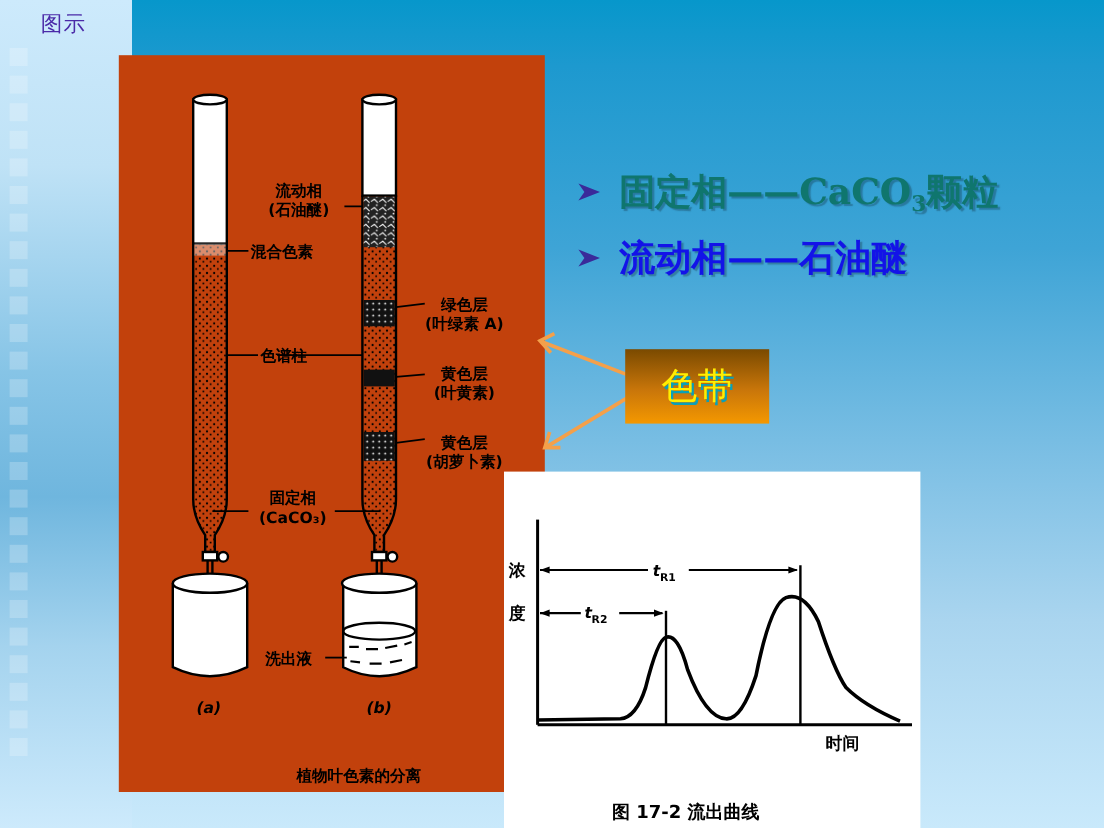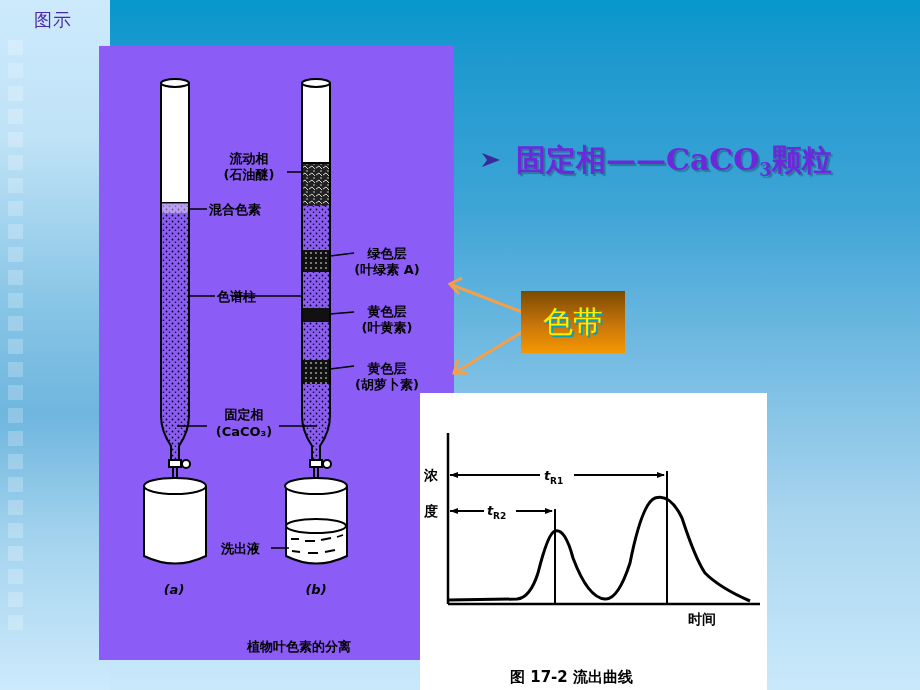--- a/index.html
+++ b/index.html
@@ -12,37 +12,37 @@
       position: absolute; left: 0; top: 0; width: 110px; height: 690px;
       background: linear-gradient(to bottom, #cdeafc 0%, #bfe2f6 20%, #86c4e6 45%, #6fb6de 60%, #a4d3ee 78%, #cdeafc 100%);
     }
     .squares { position: absolute; left: 8px; top: 40px; width: 16px; }
     .sq { width: 15px; height: 15px; background: rgba(255,255,255,0.22); margin-bottom: 8px; }
     .page-title {
       position: absolute; left: 34px; top: 8px; font-size: 18px; color: #4a2aa8;
       font-family: "DejaVu Sans", sans-serif; letter-spacing: 1px;
     }
     .figure-a {
-      position: absolute; left: 99px; top: 46px; width: 355px; height: 614px; background: #8b5cf6;
+      position: absolute; left: 99px; top: 46px; width: 355px; height: 614px; background: #c2410c;
     }
     .figure-b {
       position: absolute; left: 420px; top: 393px; width: 347px; height: 297px; background: #fff;
     }
     .bullets { position: absolute; left: 480px; top: 140px; }
     .bullet { display: flex; align-items: center; height: 40px; margin-bottom: 15px; }
     .bullet .arrow { width: 22px; margin-right: 14px; }
     .bullet .txt {
       font-size: 30px; font-weight: bold; font-family: "DejaVu Serif", serif;
       text-shadow: 2px 2px 1px rgba(0,0,0,0.25);
     }
     .bullet .txt sub { font-size: 18px; vertical-align: -6px; }
-    .b1 .txt { color: #6d28d9; }
+    .b1 .txt { color: #0f766e; }
     .b2 .txt { color: #1313e8; }
     .band-box {
-      position: absolute; left: 521px; top: 291px; width: 104px; height: 62px;
+      position: absolute; left: 521px; top: 291px; width: 120px; height: 62px;
       background: linear-gradient(to bottom, #7a4a00 0%, #c9760a 55%, #f49800 100%);
       display: flex; align-items: center; justify-content: center;
     }
     .band-box span {
       font-size: 30px; color: #ffee00; font-family: "DejaVu Sans", sans-serif;
       text-shadow: 2px 2px 0 #0aa0b8;
     }
     svg text { font-family: "DejaVu Sans", sans-serif; font-weight: bold; }
   </style>
 </head>
@@ -190,20 +190,28 @@
 
 <div class="bullets">
   <div class="bullet b1">
     <svg class="arrow" width="22" height="18" viewBox="0 0 22 18">
       <polygon points="2,2 20,9 2,16 7,9" fill="#3a2a9a"></polygon>
     </svg>
     <span class="txt">
       <span>固定相——CaCO</span><sub>3</sub><span>颗粒</span>
     </span>
   </div>
+  <div class="bullet b2">
+    <svg class="arrow" width="22" height="18" viewBox="0 0 22 18">
+      <polygon points="2,2 20,9 2,16 7,9" fill="#3a2a9a"></polygon>
+    </svg>
+    <span class="txt">
+      <span>流动相——石油醚</span>
+    </span>
+  </div>
 </div>
 
 <svg style="position:absolute;left:440px;top:270px;" width="100" height="115" viewBox="0 0 100 115">
   <line x1="82" y1="42" x2="12" y2="15" stroke="#f4a04a" stroke-width="3"></line>
   <polyline points="22,8 10,14 19,24" fill="none" stroke="#f4a04a" stroke-width="3"></polyline>
   <line x1="82" y1="62" x2="16" y2="102" stroke="#f4a04a" stroke-width="3"></line>
   <polyline points="18,90 14,103 27,103" fill="none" stroke="#f4a04a" stroke-width="3"></polyline>
 </svg>
 
 <div class="band-box">

